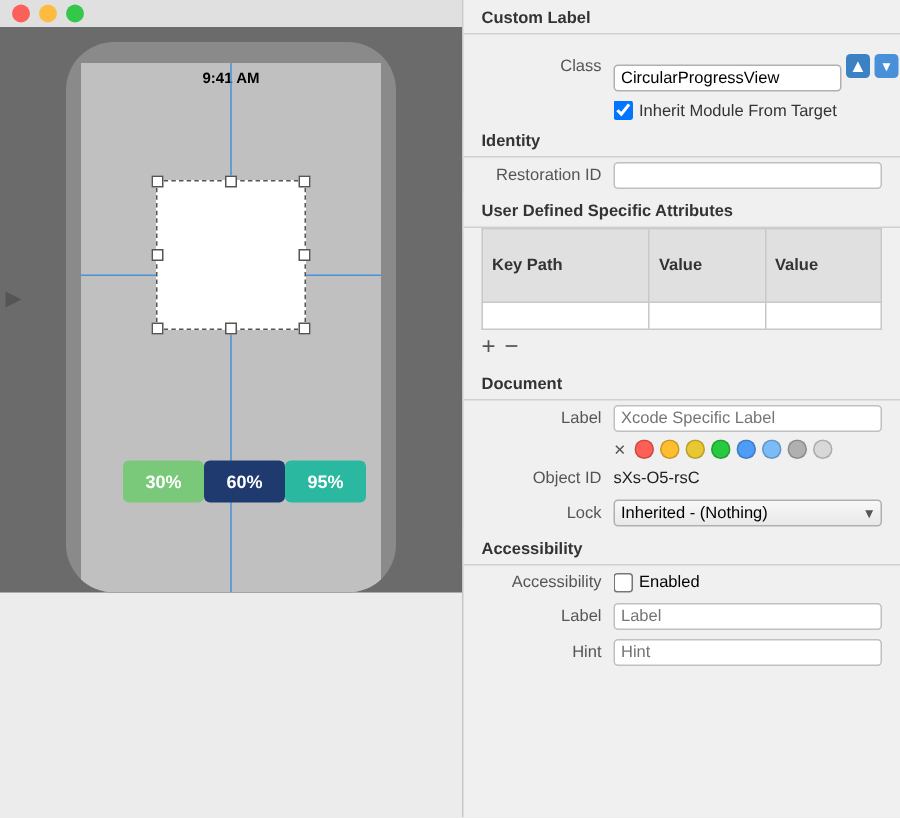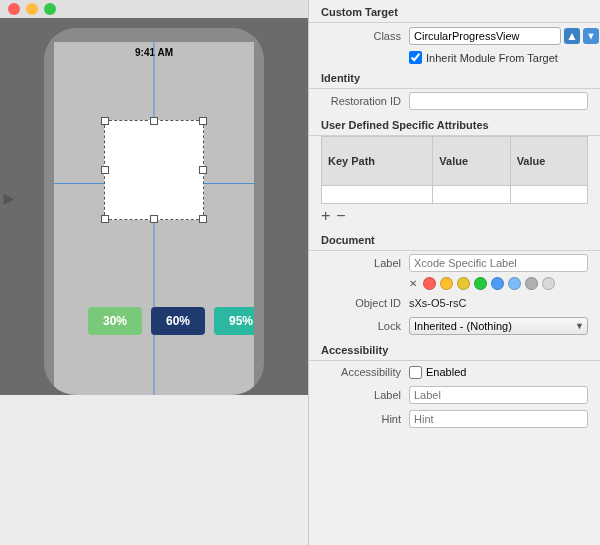--- a/index.html
+++ b/index.html
@@ -124,25 +124,24 @@
     .handle.bl { bottom: -4px; left: -4px; }
     .handle.bm { bottom: -4px; left: 50%; transform: translateX(-50%); }
     .handle.br { bottom: -4px; right: -4px; }
 
     
     .progress-boxes {
       position: absolute;
       bottom: 60px;
       width: 100%;
       display: flex;
-      justify-content: space-between;
+      justify-content: flex-end;
       align-items: center;
       padding: 0 10px;
       z-index: 3;
-      margin-left: 24px;
     }
     .progress-box {
       width: 54px;
       height: 28px;
       border-radius: 4px;
       display: flex;
       align-items: center;
       justify-content: center;
       color: white;
       font-size: 12px;
@@ -257,20 +256,21 @@
       gap: 3px;
     }
     .class-text {
       flex: 1;
       height: 18px;
       border: 1px solid #b0b0b0;
       border-radius: 3px;
       background: white;
       padding: 0 4px;
       font-size: 11px;
+      margin-top: 16px;
     }
     .stepper-btn {
       width: 16px;
       height: 16px;
       background: #3b82c4;
       border-radius: 3px;
       border: none;
       color: white;
       font-size: 12px;
       display: flex;
@@ -417,21 +417,21 @@
       </div>
     </div>
   </div>
 
   <div class="left-arrow">▶</div>
 </div>
 
 <div class="right-panel">
 
   <div class="section-header">
-    <span>Custom Target</span>
+    <span>Custom Label</span>
   </div>
 
   <div class="class-row">
     <span class="class-label">Class</span>
     <div class="class-input-wrap">
       <input type="text" class="class-text" value="CircularProgressView" style="">
       <button class="stepper-btn">▲</button>
       <button class="stepper-btn" style="background:#4a90d9;">
         <span style="font-size:9px;">▼</span>
       </button>

